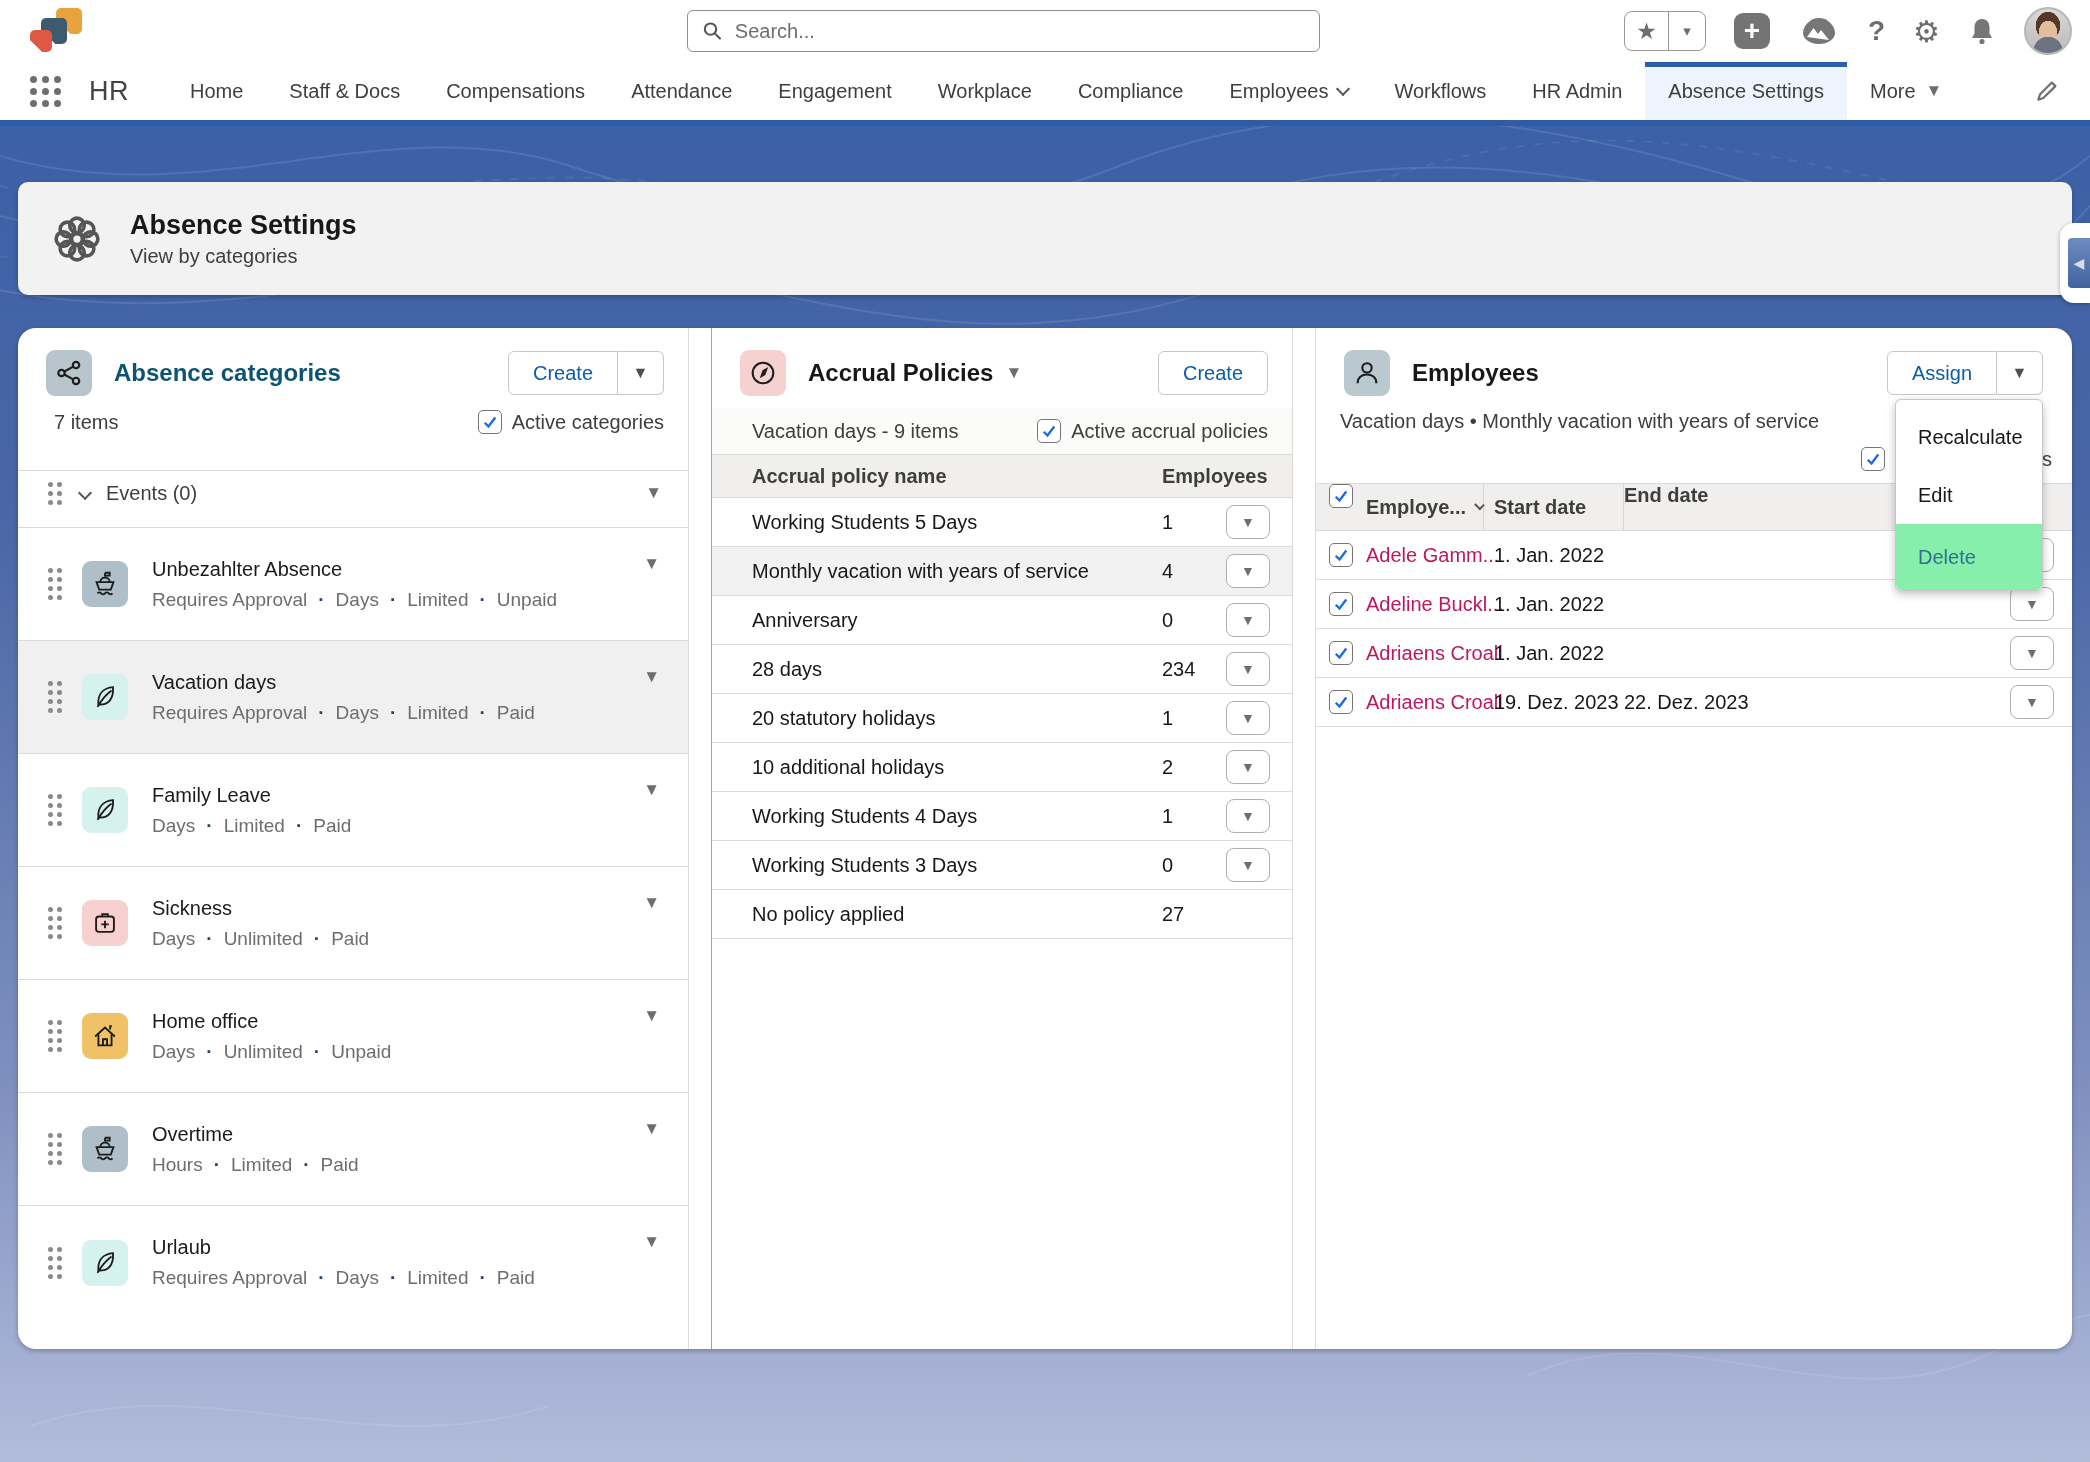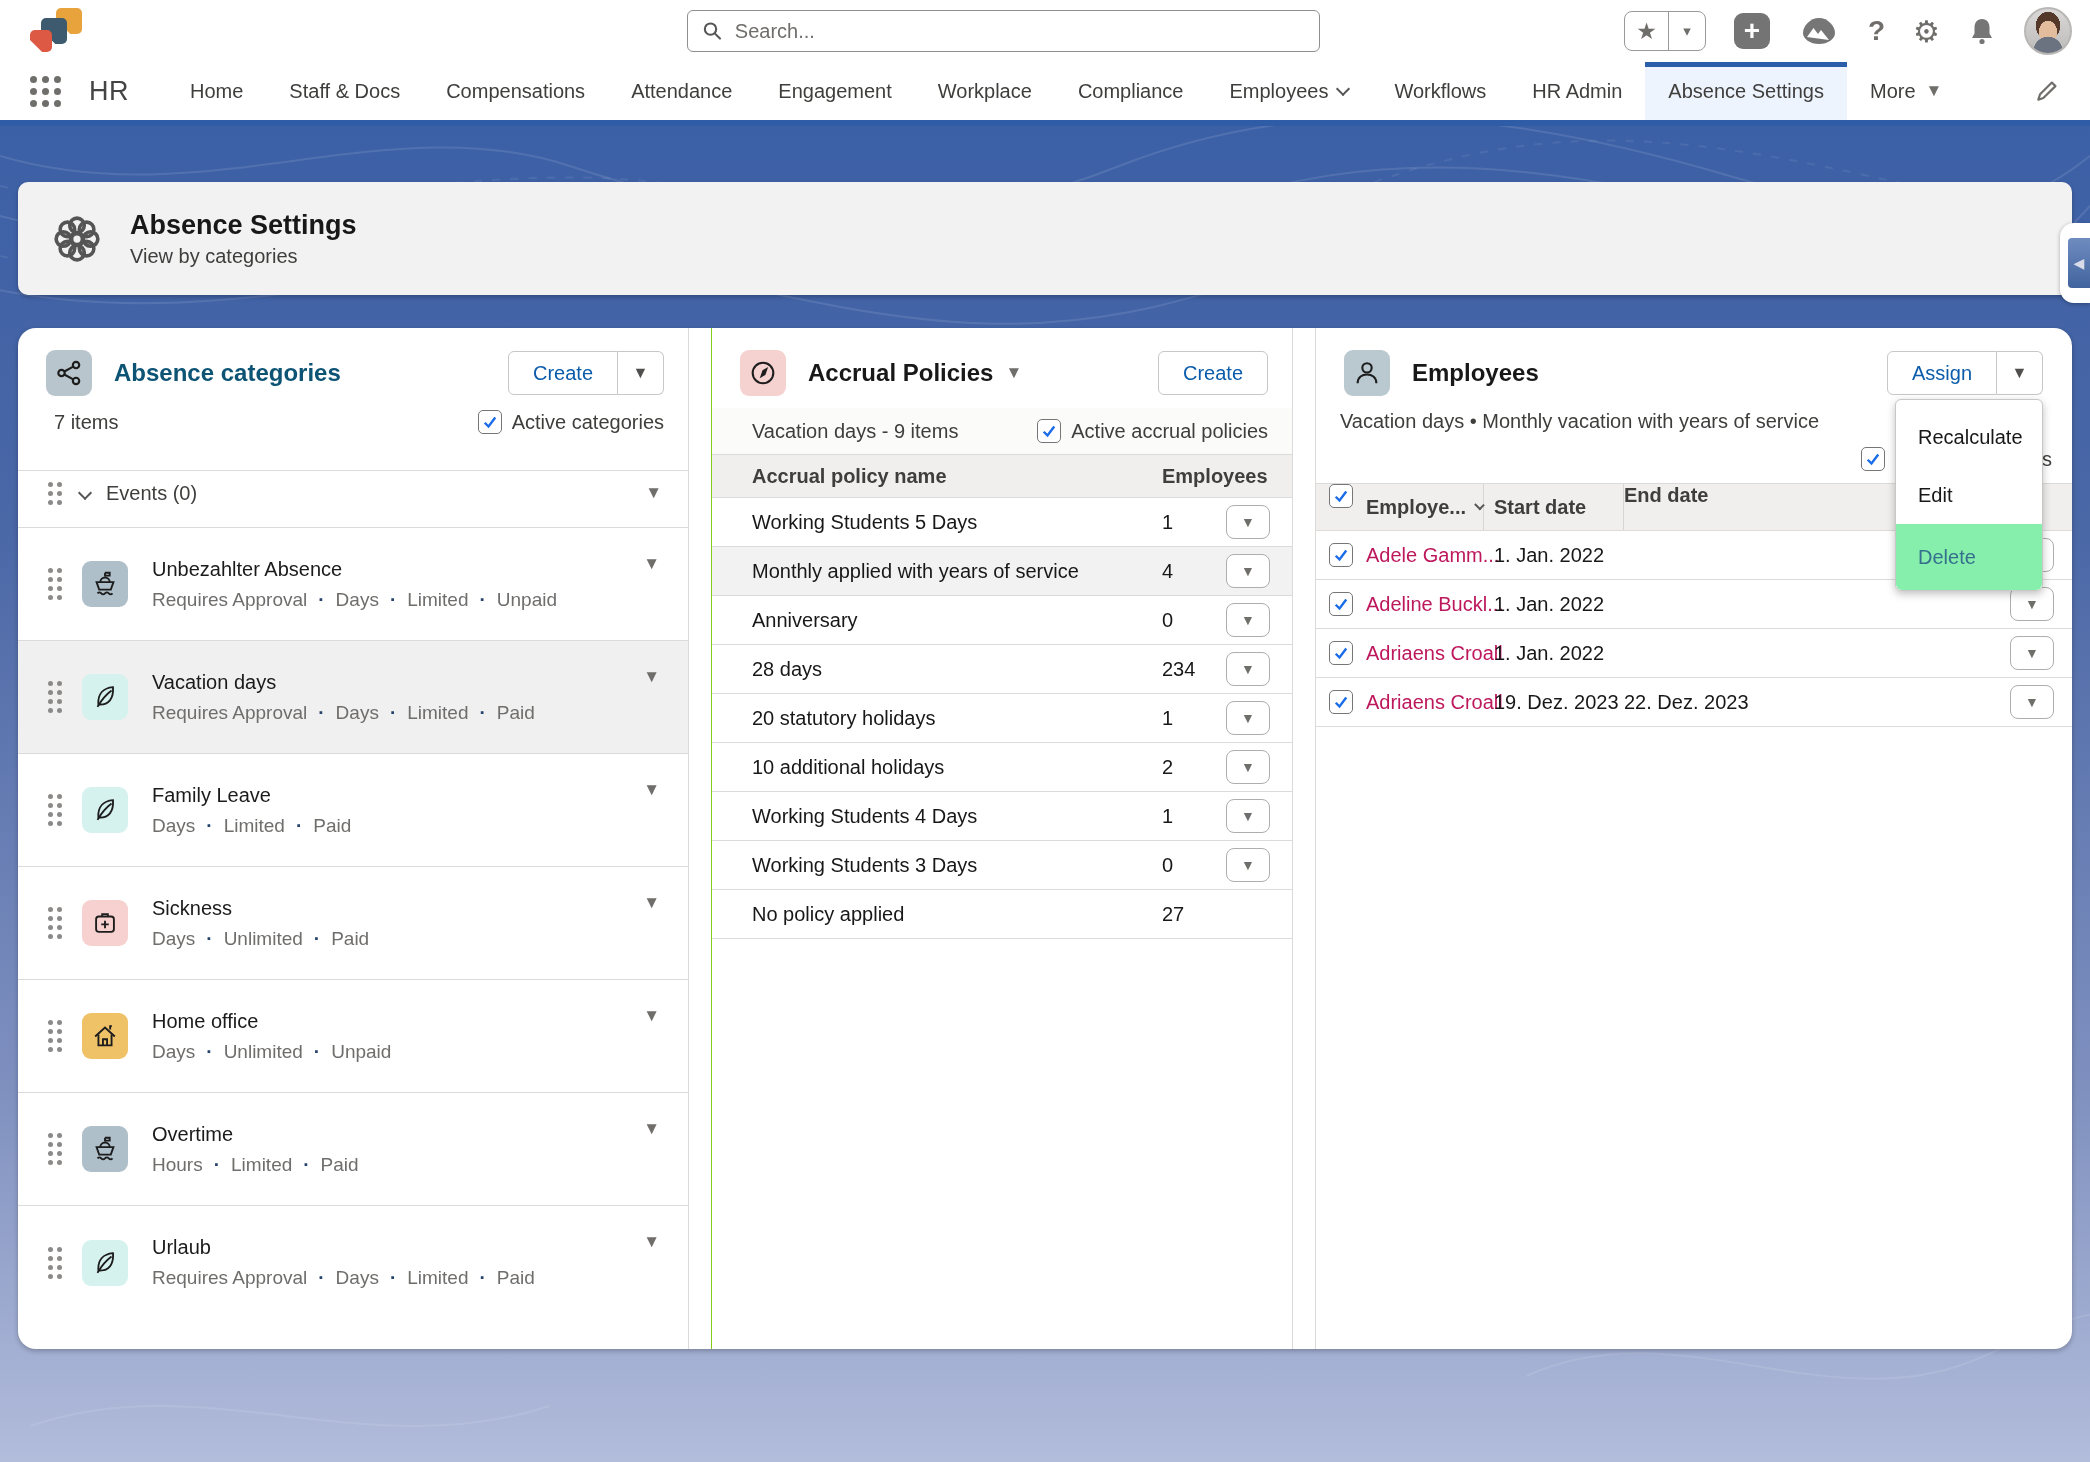--- a/index.html
+++ b/index.html
@@ -583,21 +583,21 @@
         <div class="cname">Accrual policy name</div>
         <div>Employees</div>
       </div>
 
       <div class="arow">
         <div class="cname">Working Students 5 Days</div>
         <div>1</div>
         <div class="menubtn">▼</div>
       </div>
       <div class="arow selected">
-        <div class="cname">Monthly applied with years of service</div>
+        <div class="cname">Monthly vacation with years of service</div>
         <div>4</div>
         <div class="menubtn">▼</div>
       </div>
       <div class="arow">
         <div class="cname">Anniversary</div>
         <div>0</div>
         <div class="menubtn">▼</div>
       </div>
       <div class="arow">
         <div class="cname">28 days</div>

